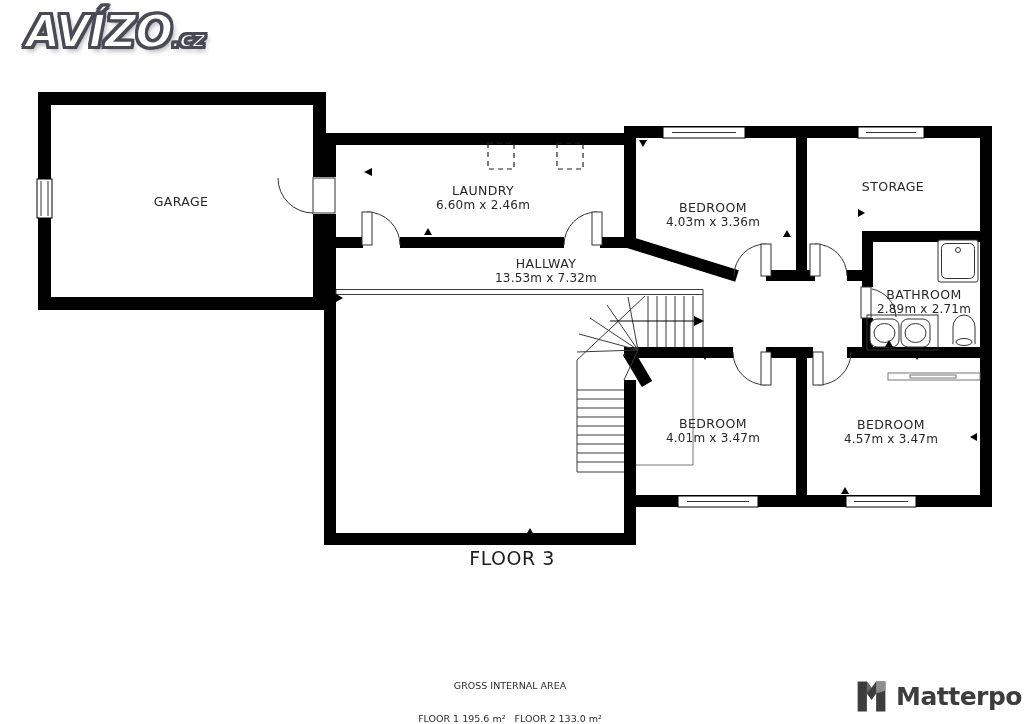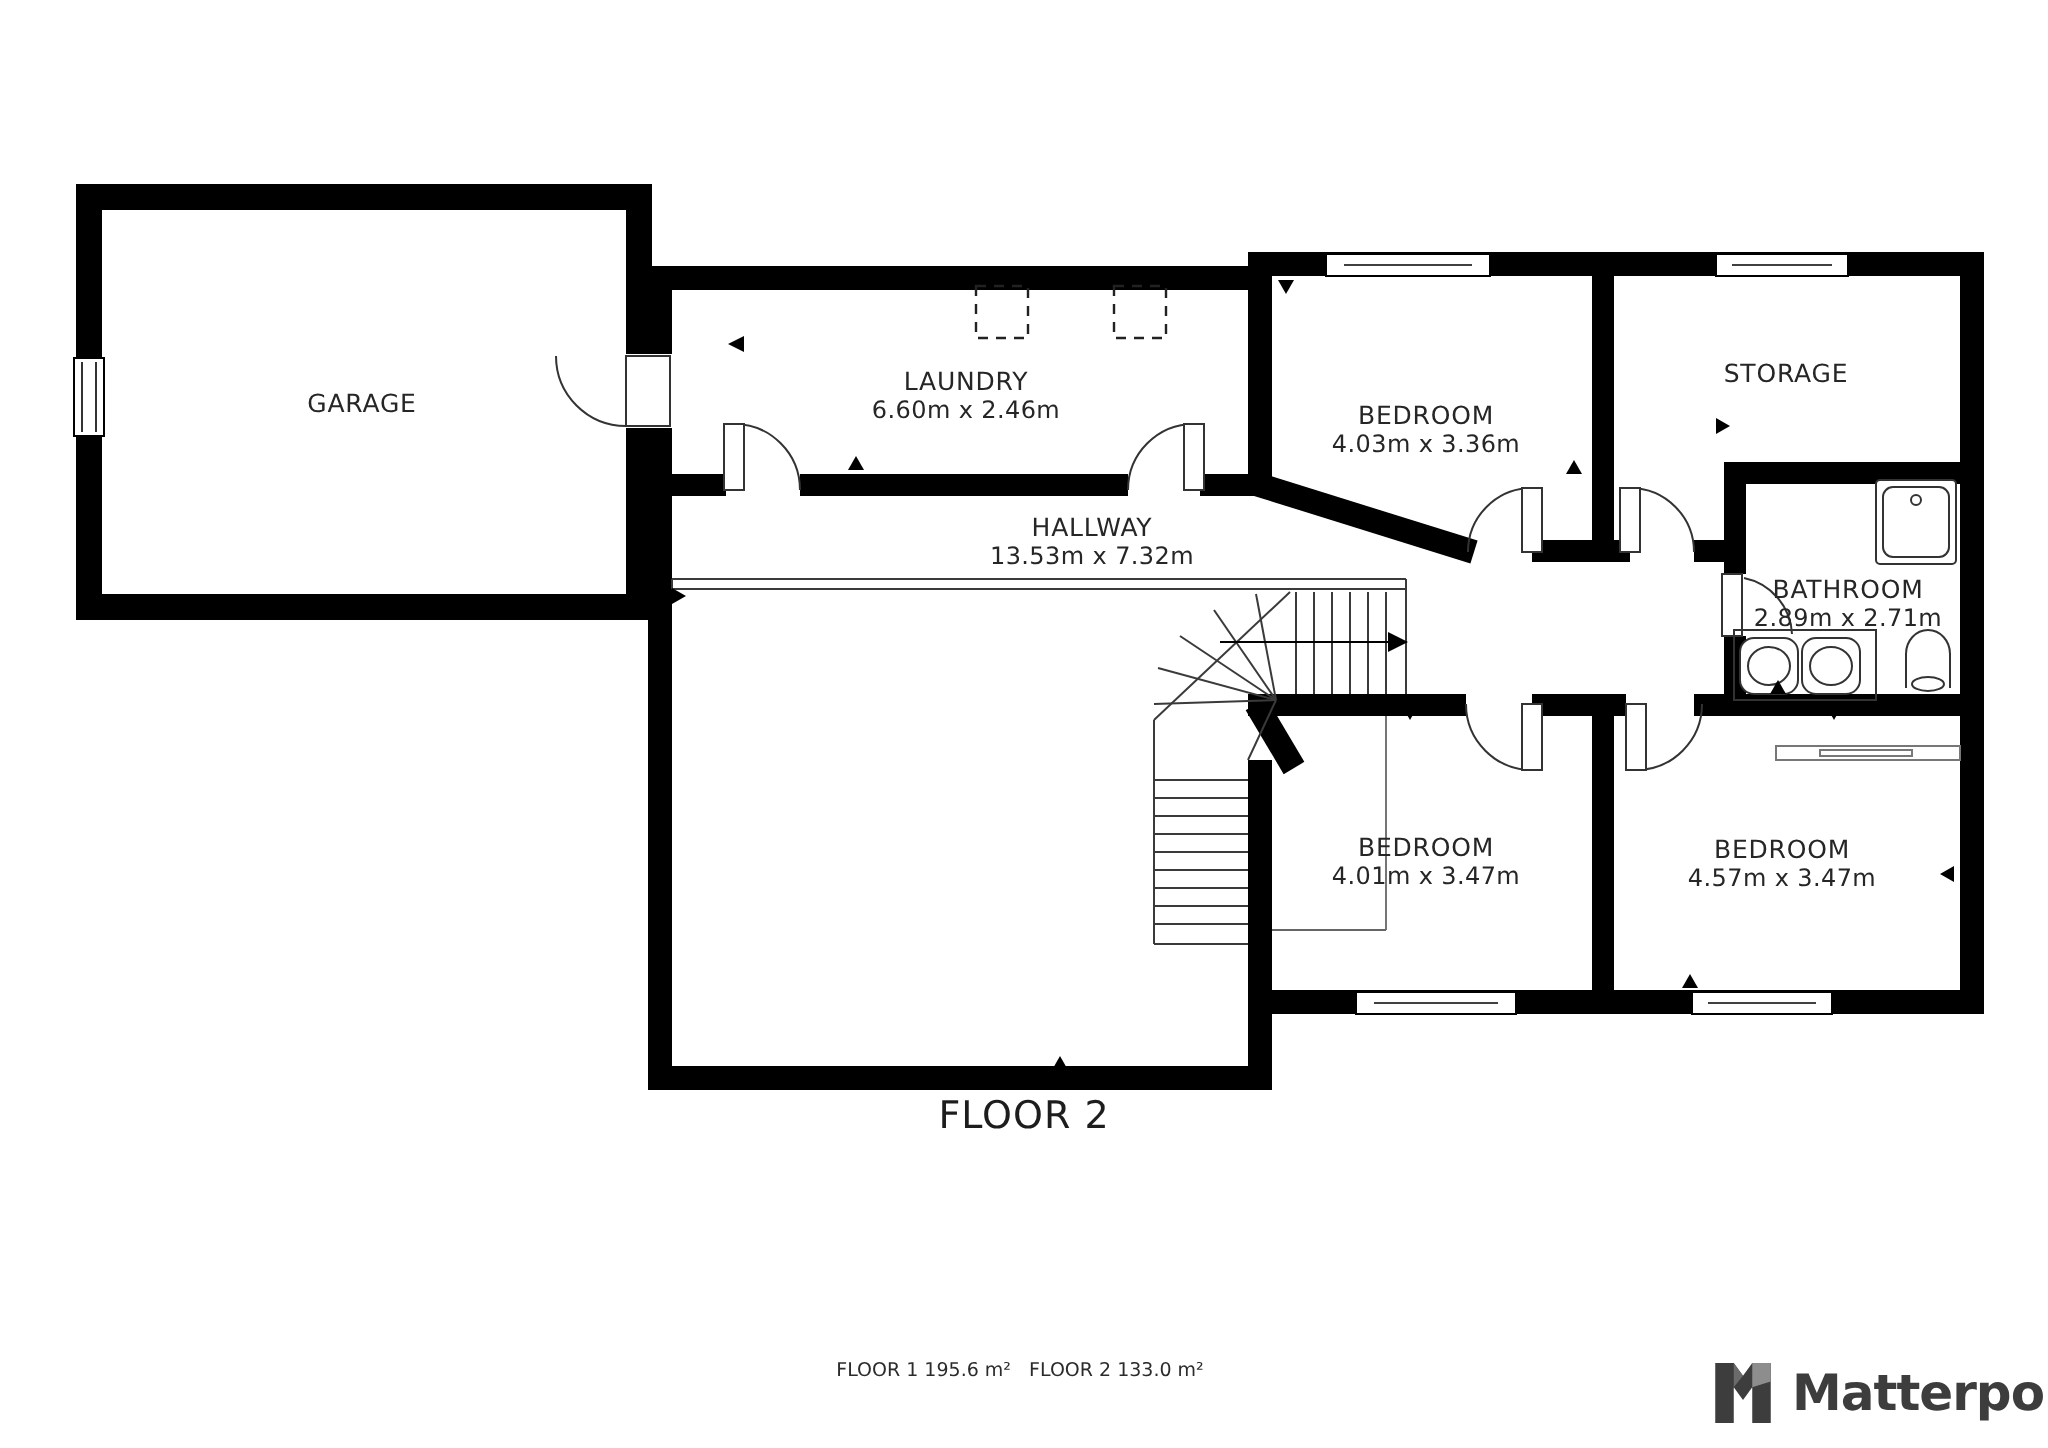--- a/index.html
+++ b/index.html
@@ -44,20 +44,21 @@
   .mp-brand .mp-icon { width:37px; height:37px; }
   .mp-brand .mp-text {
     margin-left:6px; font-size:25px; font-weight:bold; color:#3d3d3d; letter-spacing:-.5px;
   }
 </style>
 </head>
 <body>
 
 <div class="stage">
 
+  <div class="site-logo"><span>AVÍZO</span><span class="suffix">.cz</span></div>
 
   <svg class="plan" width="1024" height="660" viewBox="0 0 1024 660">
 
     <g>
       <rect x="38" y="92" width="288" height="13" fill="#000"></rect>
       <rect x="38" y="92" width="13" height="218" fill="#000"></rect>
       <rect x="38" y="297" width="288" height="13" fill="#000"></rect>
       <rect x="313" y="92" width="13" height="88" fill="#000"></rect>
       <rect x="313" y="213" width="13" height="97" fill="#000"></rect>
     </g>
@@ -268,23 +269,24 @@
       <text class="room-name" x="893" y="191">STORAGE</text>
       <text class="room-name" x="924" y="299">BATHROOM</text>
       <text class="room-dims" x="924" y="313">2.89m x 2.71m</text>
       <text class="room-name" x="713" y="428">BEDROOM</text>
       <text class="room-dims" x="713" y="442">4.01m x 3.47m</text>
       <text class="room-name" x="891" y="429">BEDROOM</text>
       <text class="room-dims" x="891" y="443">4.57m x 3.47m</text>
     </g>
   </svg>
 
-  <div class="floor-label">FLOOR 2</div>
+  <div class="floor-label">FLOOR 3</div>
 
   <div class="area-summary">
+    <div>GROSS INTERNAL AREA</div>
     <div>FLOOR 1 195.6 m²   FLOOR 2 133.0 m²</div>
     
     
     
   </div>
 
   <div class="mp-brand">
     <svg class="mp-icon" viewBox="0 0 32 32">
       <path d="M4,3 L12,3 L16,8.5 L20,3 L28,3 L28,29 L20,29 L20,13.5 L16,19 L12,13.5 L12,29 L4,29 Z" fill="#3d3d3d"></path>
       <path d="M20,3 L28,3 L28,11 L20,13.5 Z" fill="#8d8d8d"></path>

